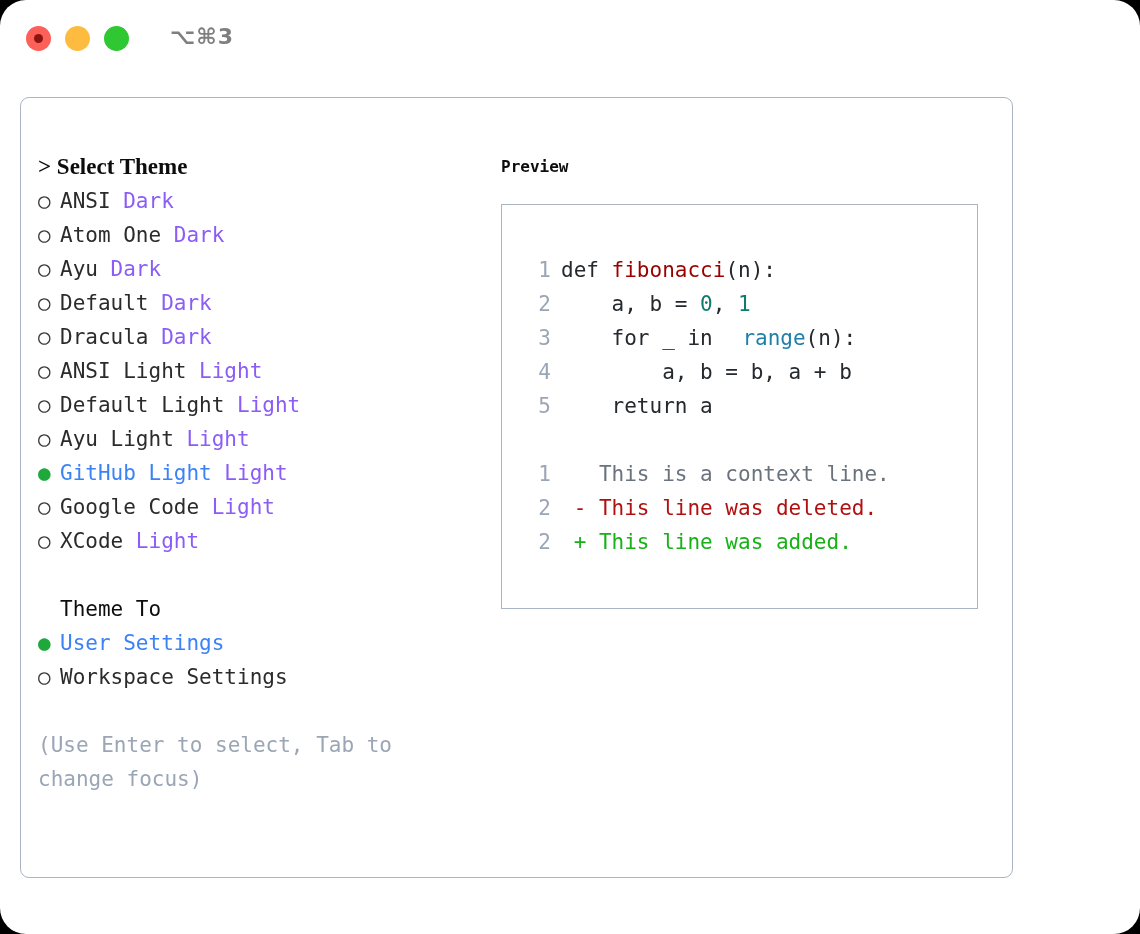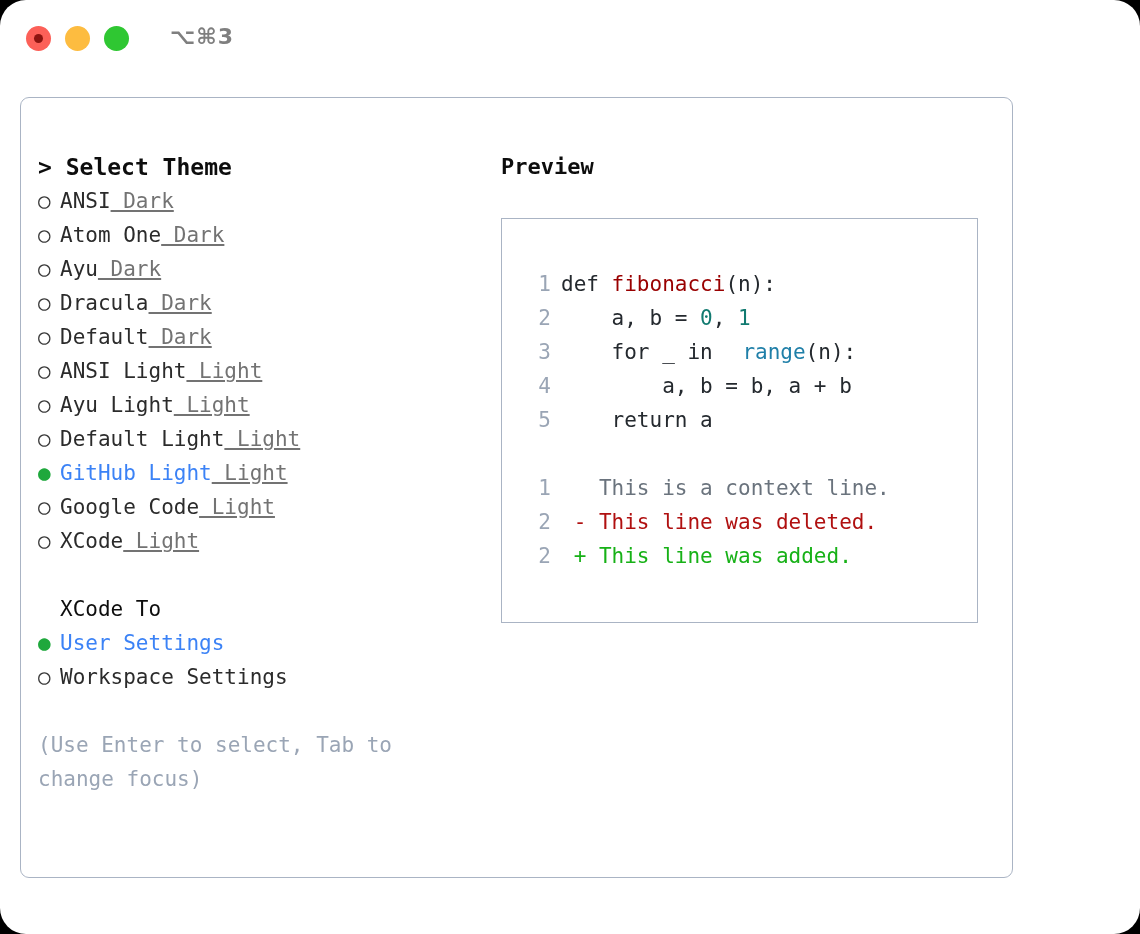--- a/index.html
+++ b/index.html
@@ -103,39 +103,39 @@
     width: 500px;
   }
 
   
   .section-head {
     font-size: 23px;
     font-weight: bold;
     color: #0d0d0d;
     line-height: 34px;
     white-space: pre;
+    font-family: Liberation Serif, serif;
   }
 
   .option-row {
     font-size: 21px;
     line-height: 34px;
     color: #2b2b2b;
     white-space: pre;
   }
   .bullet {
     display: inline-block;
     width: 22px;
   }
   .bullet.on  { color: #1fa83c; }
   .bullet.off { color: #3a3a3a; }
   .option-row.selected .opt-label { color: #3b82f6; }
   .opt-label { color: #2b2b2b; margin-top: 28px; }
   .opt-tag {
-    color: #737373;
-    text-decoration: underline;
+    color: #8b5cf6;
   }
 
   .apply-head {
     font-size: 21px;
     color: #0d0d0d;
     line-height: 34px;
     white-space: pre;
     padding-left: 22px;
   }
 
@@ -144,25 +144,25 @@
   .hint {
     font-size: 21px;
     line-height: 34px;
     color: #9aa5b5;
     width: 410px;
     white-space: pre-wrap;
   }
 
   
   .preview-title {
-    font-size: 22px;
+    font-size: 16px;
     font-weight: bold;
     color: #0d0d0d;
     line-height: 34px;
-    margin-bottom: 34px;
+    margin-bottom: 20px;
     white-space: pre;
   }
   .preview-box {
     width: 477px;
     height: 405px;
     border: 1.5px solid #aab4c4;
     box-sizing: border-box;
     background: #ffffff;
     position: relative;
   }
@@ -206,33 +206,33 @@
 
   <div class="panel">
     <div class="columns">
 
       <div class="col-left">
         <div class="section-head">&gt; Select Theme</div>
         <div id="theme-list">
             <div class="option-row"><span class="bullet off">○</span><span class="opt-label">ANSI</span><span class="opt-tag"> Dark</span></div>
             <div class="option-row"><span class="bullet off">○</span><span class="opt-label">Atom One</span><span class="opt-tag"> Dark</span></div>
             <div class="option-row"><span class="bullet off">○</span><span class="opt-label">Ayu</span><span class="opt-tag"> Dark</span></div>
+            <div class="option-row"><span class="bullet off">○</span><span class="opt-label">Default</span><span class="opt-tag"> Dark</span></div>
             <div class="option-row"><span class="bullet off">○</span><span class="opt-label">Dracula</span><span class="opt-tag"> Dark</span></div>
-            <div class="option-row"><span class="bullet off">○</span><span class="opt-label">Default</span><span class="opt-tag"> Dark</span></div>
             <div class="option-row"><span class="bullet off">○</span><span class="opt-label">ANSI Light</span><span class="opt-tag"> Light</span></div>
+            <div class="option-row"><span class="bullet off">○</span><span class="opt-label">Default Light</span><span class="opt-tag"> Light</span></div>
             <div class="option-row"><span class="bullet off">○</span><span class="opt-label">Ayu Light</span><span class="opt-tag"> Light</span></div>
-            <div class="option-row"><span class="bullet off">○</span><span class="opt-label">Default Light</span><span class="opt-tag"> Light</span></div>
             <div class="option-row selected"><span class="bullet on">●</span><span class="opt-label">GitHub Light</span><span class="opt-tag"> Light</span></div>
             <div class="option-row"><span class="bullet off">○</span><span class="opt-label">Google Code</span><span class="opt-tag"> Light</span></div>
             <div class="option-row"><span class="bullet off">○</span><span class="opt-label">XCode</span><span class="opt-tag"> Light</span></div>
           </div>
 
         <div class="spacer-lg"></div>
 
-        <div class="apply-head">XCode To</div>
+        <div class="apply-head">Theme To</div>
         <div id="apply-list">
             <div class="option-row selected"><span class="bullet on">●</span><span class="opt-label">User Settings</span></div>
             <div class="option-row"><span class="bullet off">○</span><span class="opt-label">Workspace Settings</span></div>
           </div>
 
         <div class="spacer-lg"></div>
 
         <div class="hint">(Use Enter to select, Tab to change focus)</div>
       </div>
 

